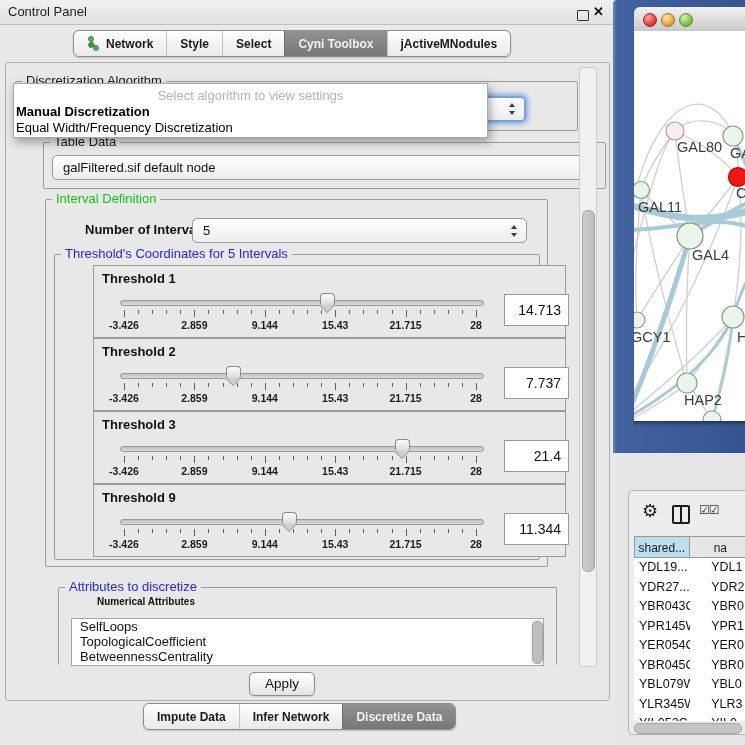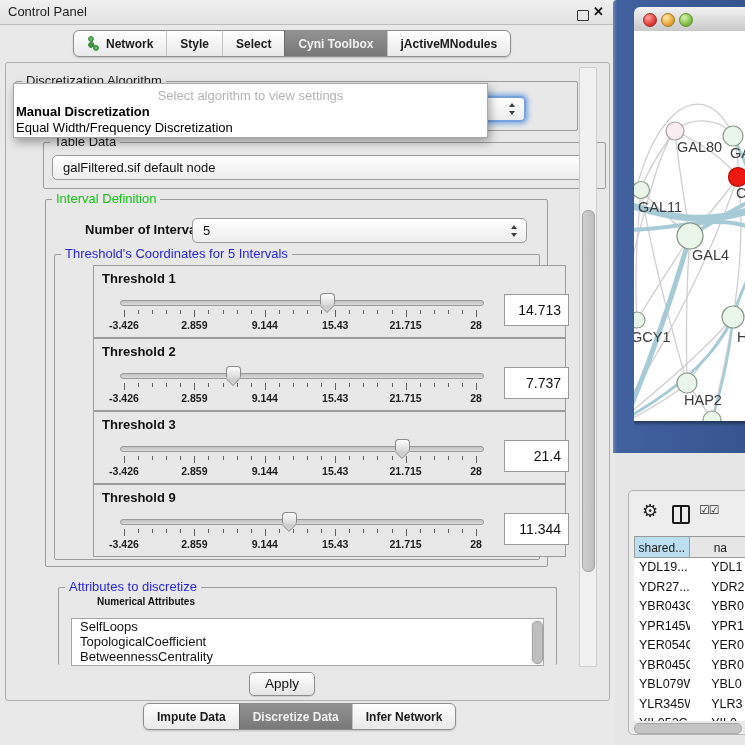--- a/index.html
+++ b/index.html
@@ -371,25 +371,25 @@
         <div class="vscroll-thumb"></div>
       </div>
 
       <div class="apply-btn">Apply</div>
     </div>
 
     <div class="seg bottom-seg" id="bottom-seg">
         <div class="seg-item">
           <span>Impute Data</span>
         </div>
+        <div class="seg-item">
+          <span>Infer Network</span>
+        </div>
         <div class="seg-item active">
           <span>Discretize Data</span>
-        </div>
-        <div class="seg-item">
-          <span>Infer Network</span>
         </div>
       </div>
   </section>
 
   <section class="net-window">
     <div class="net-titlebar">
       <span class="light red"></span>
       <span class="light yellow"></span>
       <span class="light green"></span>
     </div>

